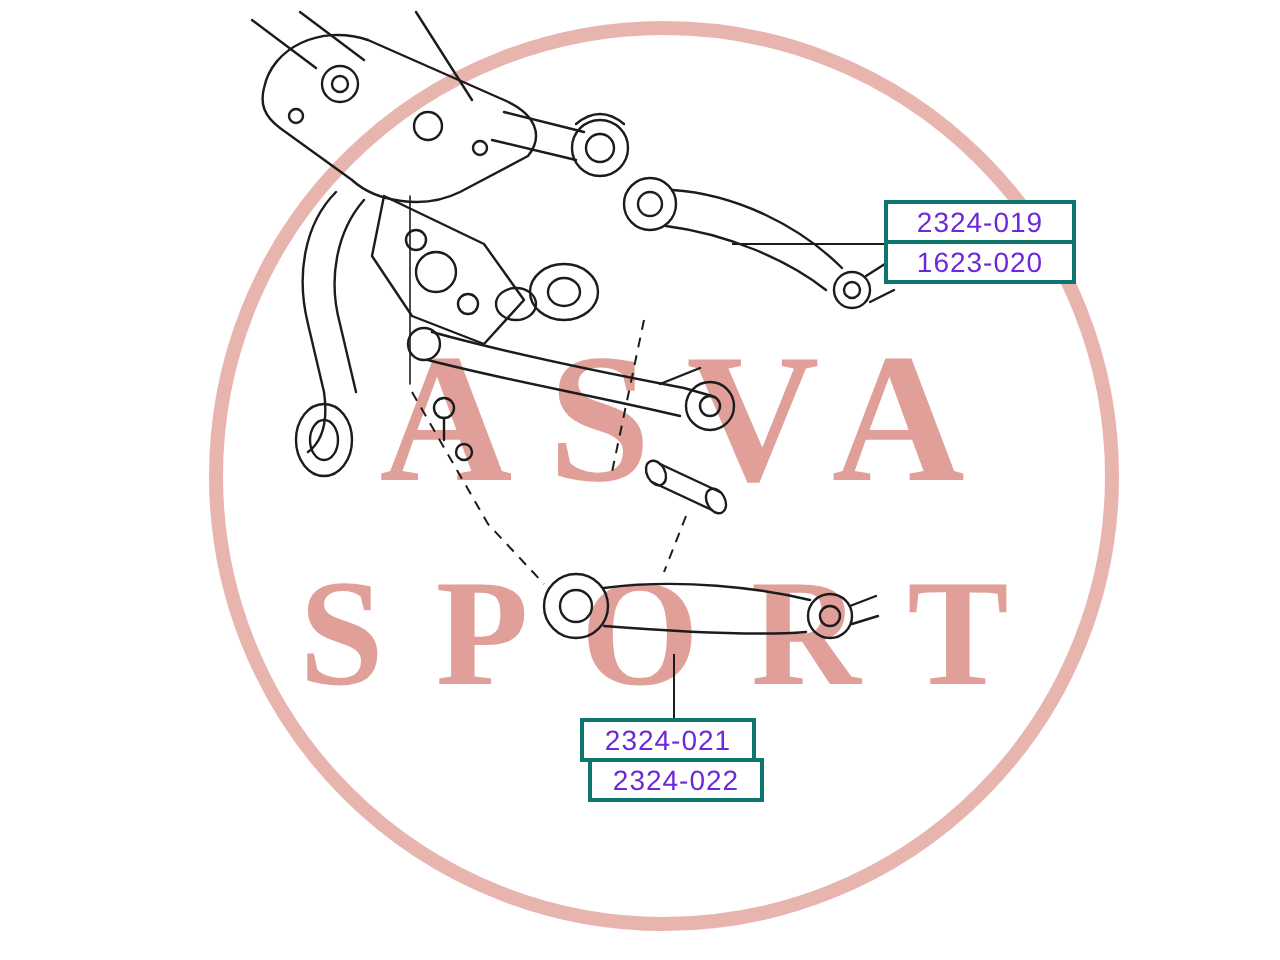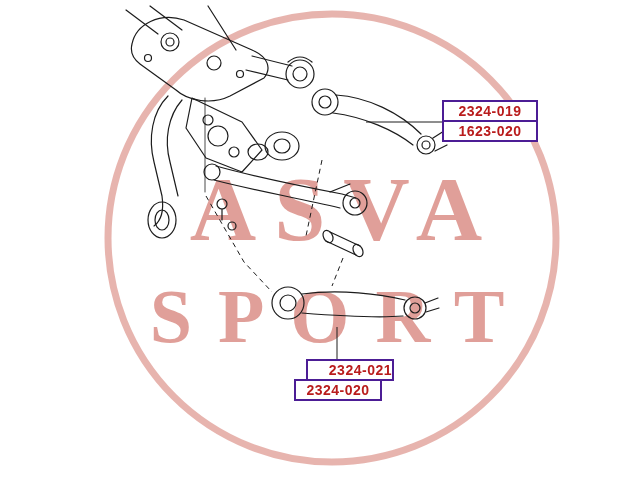--- a/index.html
+++ b/index.html
@@ -1,26 +1,26 @@
 <!DOCTYPE html>
 <html><head>
 <meta charset="utf-8">
 <style>
   html,body{margin:0;padding:0;background:#fff;}
   .page{position:relative;width:640px;height:480px;background:#fff;overflow:hidden;
         font-family:"Liberation Sans",sans-serif;}
   .art{position:absolute;left:0;top:0;width:640px;height:480px;}
-  .label-box{position:absolute;box-sizing:border-box;height:22px;border:2px solid #4c1d95;
-             background:#fff;font-weight:bold;font-size:14px;line-height:18px;
-             text-align:center;color:#b91c1c;letter-spacing:.5px;}
+  .label-box{position:absolute;box-sizing:border-box;height:22px;border:2px solid #0f766e;
+             background:#fff;font-weight:normal;font-size:14px;line-height:18px;
+             text-align:center;color:#6d28d9;letter-spacing:.5px;}
   .w-lg{width:96px;}
   .w-sm{width:88px;}
   .b1{left:442px;top:100px;}
   .b2{left:442px;top:120px;}
-  .b3{left:306px;top:359px;text-align:right;}
+  .b3{left:290px;top:359px;}
   .b4{left:294px;top:379px;}
 </style>
 </head>
 <body>
 
 <div class="page">
 
   <svg class="art" viewBox="0 0 640 480" xmlns="http://www.w3.org/2000/svg">
 
     <g>
@@ -103,15 +103,15 @@
         <path d="M206,196 L244,262 L272,292"></path>
         <path d="M322,160 L306,236"></path>
         <path d="M343,258 L332,286"></path>
       </g>
     </g>
   </svg>
 
   <div class="label-box w-lg b1">2324-019</div>
   <div class="label-box w-lg b2">1623-020</div>
   <div class="label-box w-sm b3">2324-021</div>
-  <div class="label-box w-sm b4">2324-020</div>
+  <div class="label-box w-sm b4">2324-022</div>
 
 </div>
 
 </body></html>

